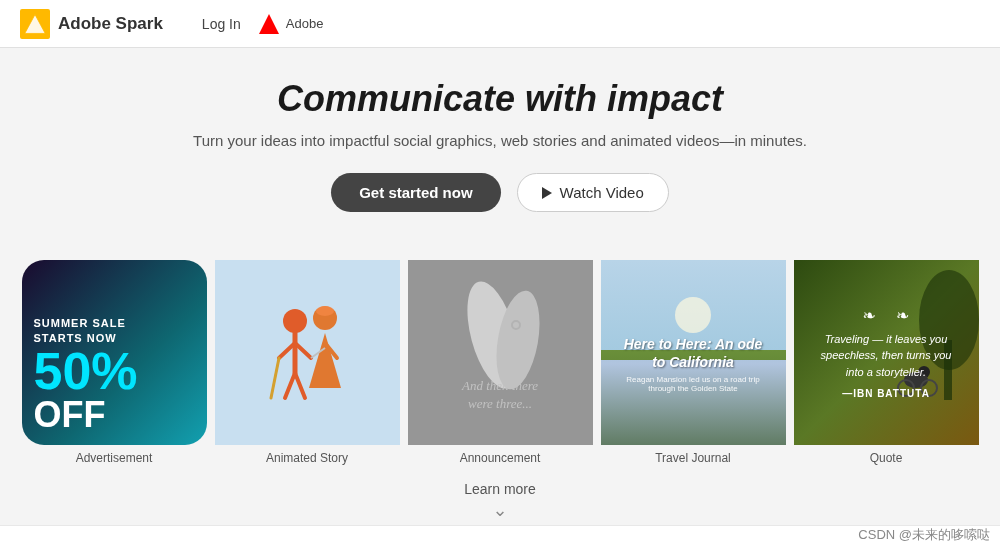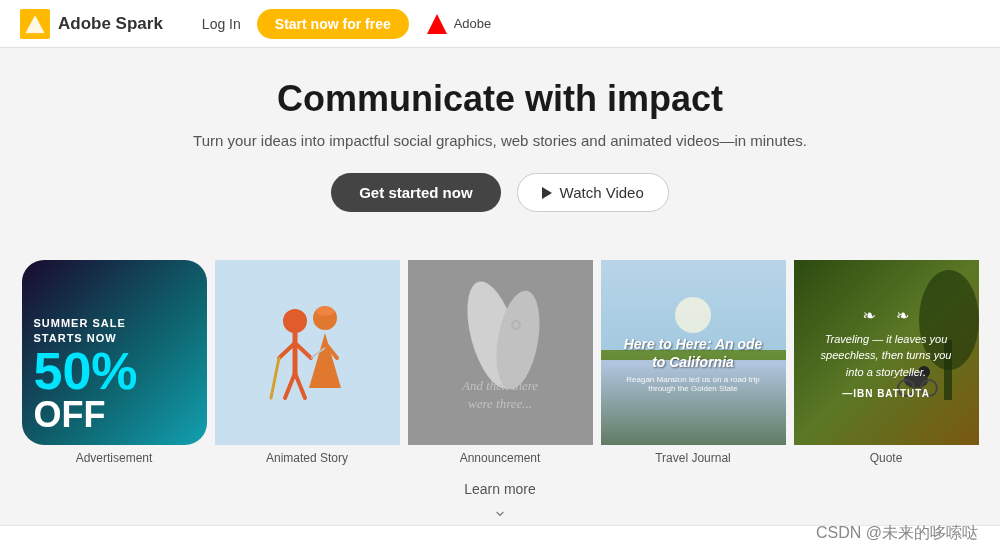--- a/index.html
+++ b/index.html
@@ -99,20 +99,21 @@
     .hero {
       background: #f4f4f4;
       text-align: center;
       padding: 30px 20px 20px;
     }
     .hero-title {
       font-size: 36px;
       font-weight: 800;
       color: #1a1a1a;
       margin-bottom: 12px;
+      font-style: italic;
     }
     .hero-subtitle {
       font-size: 15px;
       color: #555;
       margin-bottom: 24px;
     }
     .hero-buttons {
       display: flex;
       justify-content: center;
       gap: 16px;
@@ -287,22 +288,22 @@
       border-top: 1px solid #e8e8e8;
     }
     .bottom-title {
       font-size: 30px;
       font-weight: 800;
       color: #1a1a1a;
     }
     .csdn-note {
       position: fixed;
       bottom: 4px;
-      right: 22px;
-      font-size: 16px;
+      right: 10px;
+      font-size: 13px;
       color: #888;
     }
 
     
     .animated-story-card {
       background: #c8dff0;
       width: 100%;
       height: 100%;
       display: flex;
       align-items: center;
@@ -333,21 +334,20 @@
         <polygon points="15,2 28,26 2,26" fill="white" opacity="0.9"></polygon>
         <polygon points="15,2 28,26 2,26" fill="none" stroke="#FFB900" stroke-width="1"></polygon>
       </svg>
     </div>
     <span class="logo-text">Adobe Spark</span>
   </div>
 
 
   <div class="nav-right">
     <span class="nav-login">Log In</span>
-    <button class="btn-start">Start now for free</button>
     <div class="adobe-logo">
       <svg class="adobe-icon" viewBox="0 0 24 24" fill="none" xmlns="http://www.w3.org/2000/svg">
         <polygon points="12,2 22,22 2,22" fill="#FF0000"></polygon>
       </svg>
       <span>Adobe</span>
     </div>
   </div>
 </nav>
 
 <section class="hero">

